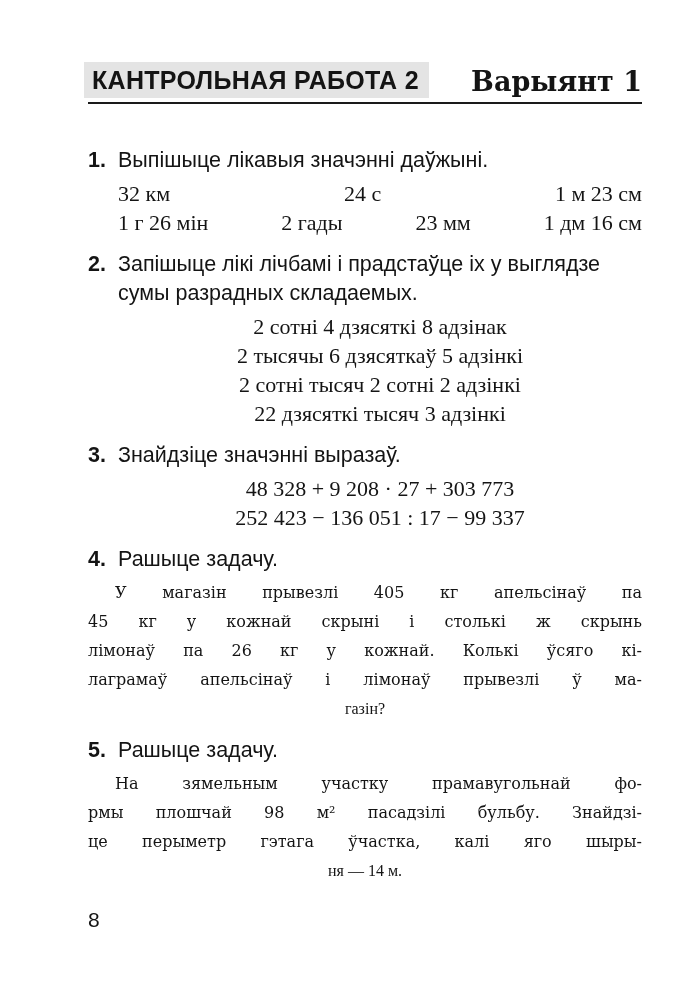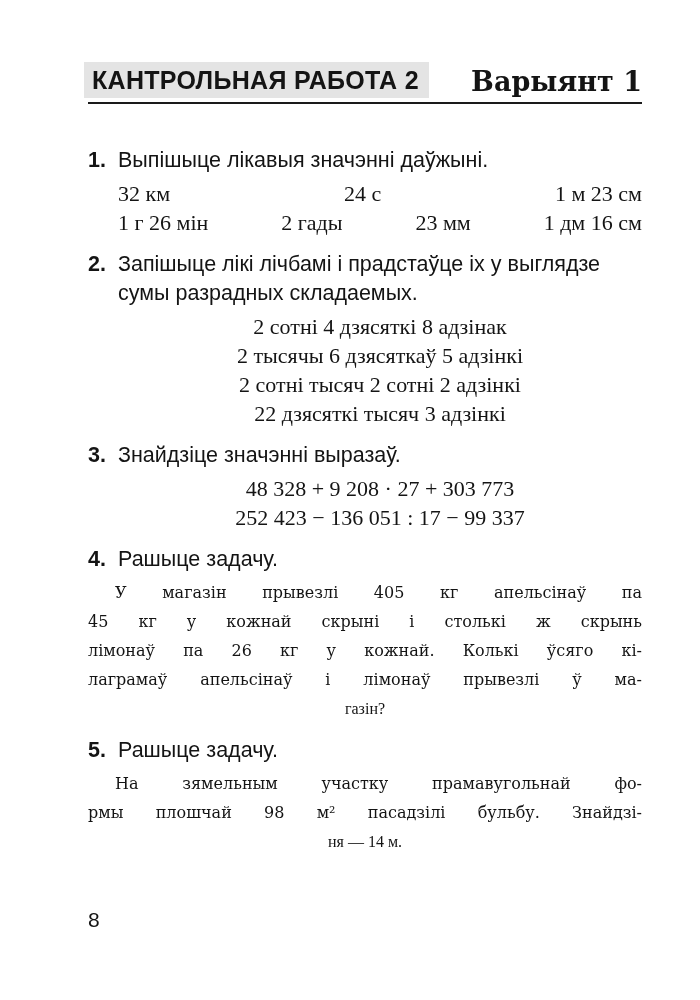--- a/index.html
+++ b/index.html
@@ -164,20 +164,21 @@
     </div>
 
     <div class="task">
       <div class="task-head">
         <span class="task-num">5.</span>
         <span class="task-instr">Рашыце задачу.</span>
       </div>
       <div class="para">
         <div class="jline first">На зямельным участку прамавугольнай фо-</div>
         <div class="jline">рмы плошчай 98 м² пасадзілі бульбу. Знайдзі-</div>
+        <div class="jline">це перыметр гэтага ўчастка, калі яго шыры-</div>
         <div class="lline">ня — 14 м.</div>
       </div>
     </div>
 
   </div>
 
   <div class="page-number">8</div>
 
 </div>
 

